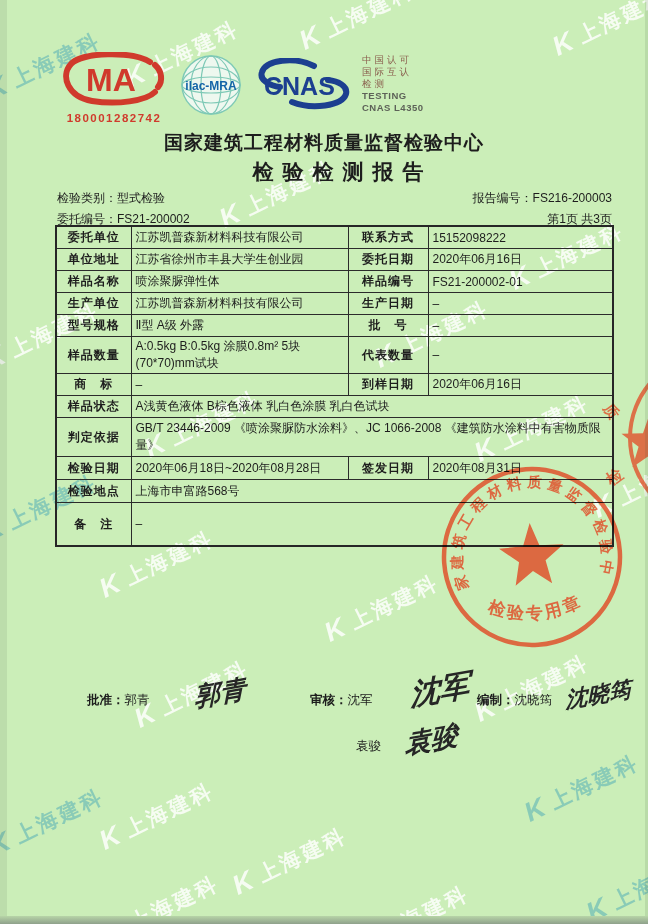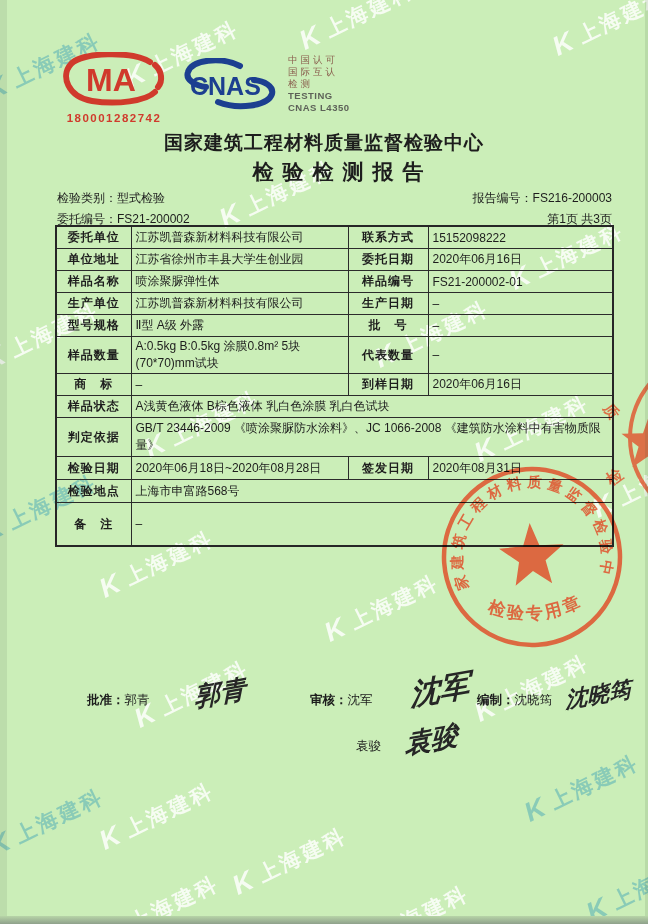--- a/index.html
+++ b/index.html
@@ -173,20 +173,31 @@
 
     <div class="logos">
       <div class="cma">
         <svg width="104" height="54" viewBox="0 0 104 54">
           <path d="M 88 10 C 70 -1 20 0 9 12 C -2 24 6 45 30 49 C 55 53 84 49 93 40" fill="none" stroke="#d03a2c" stroke-width="6" stroke-linecap="round"></path>
           <path d="M 93 13 C 100 19 101 29 96 35" fill="none" stroke="#d03a2c" stroke-width="6" stroke-linecap="round"></path>
           <text x="24" y="39" font-size="32" font-weight="900" fill="#d03a2c" font-family="Liberation Sans,sans-serif">MA</text>
         </svg>
         <div class="cma-num">180001282742</div>
       </div>
+      <div class="ilac">
+        <svg width="62" height="62" viewBox="0 0 62 62">
+          <circle cx="31" cy="31" r="29" fill="#eef8ef"></circle>
+          <ellipse cx="31" cy="31" rx="29" ry="29" fill="none" stroke="#7ec9b6" stroke-width="1.4"></ellipse>
+          <ellipse cx="31" cy="31" rx="20" ry="29" fill="none" stroke="#7ec9b6" stroke-width="1.2"></ellipse>
+          <ellipse cx="31" cy="31" rx="10" ry="29" fill="none" stroke="#7ec9b6" stroke-width="1.2"></ellipse>
+          <ellipse cx="31" cy="31" rx="29" ry="18" fill="none" stroke="#7ec9b6" stroke-width="1.2"></ellipse>
+          <ellipse cx="31" cy="31" rx="29" ry="8" fill="none" stroke="#7ec9b6" stroke-width="1.2"></ellipse>
+          <text x="31" y="36" text-anchor="middle" font-size="12" font-weight="900" fill="#1565a8" font-family="Liberation Sans,sans-serif">ilac-MRA</text>
+        </svg>
+      </div>
       <div class="cnas">
         <svg width="94" height="52" viewBox="0 0 94 52">
           <path d="M 58 8 C 38 -2 10 2 6 14 C 3 22 14 28 24 29" fill="none" stroke="#1c3f90" stroke-width="6" stroke-linecap="round"></path>
           <path d="M 36 44 C 56 52 86 48 90 36 C 92 28 82 23 72 22" fill="none" stroke="#1c3f90" stroke-width="6" stroke-linecap="round"></path>
           <text x="8" y="37" font-size="25" font-weight="900" fill="#1c3f90" font-family="Liberation Sans,sans-serif">CNAS</text>
         </svg>
       </div>
       <div class="accred">
         <div class="cn">中国认可</div>
         <div class="cn">国际互认</div>

